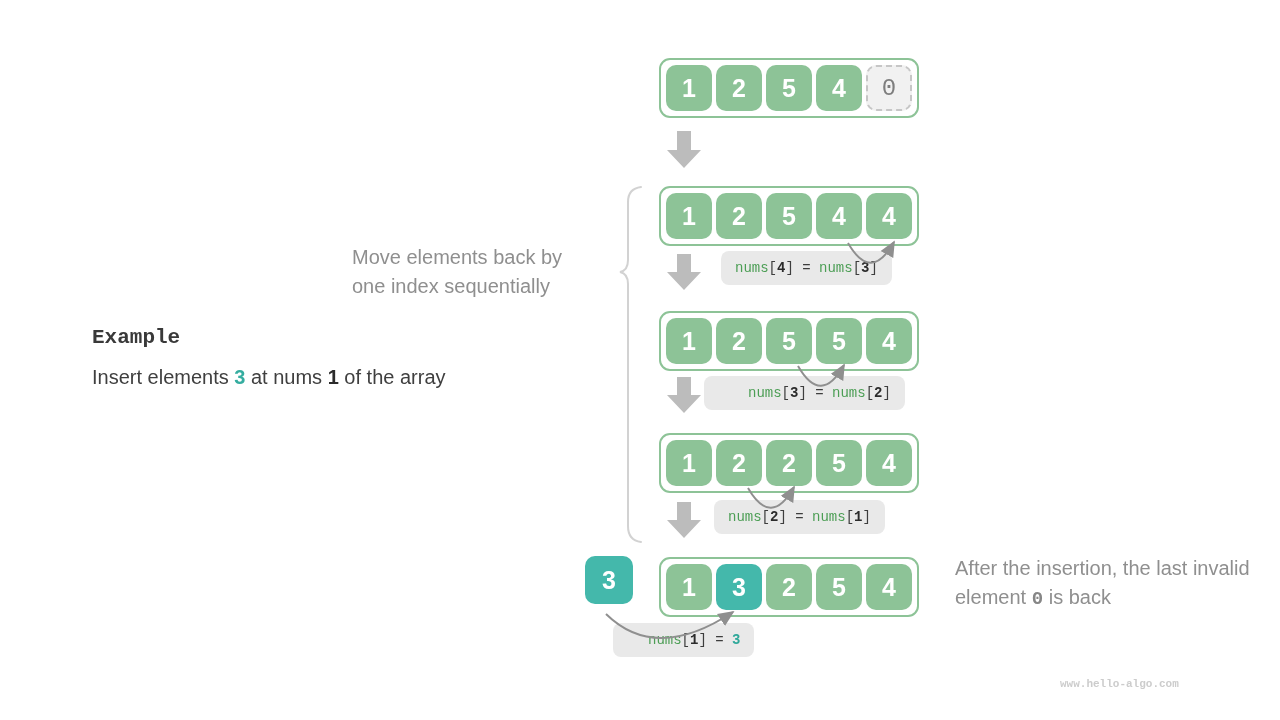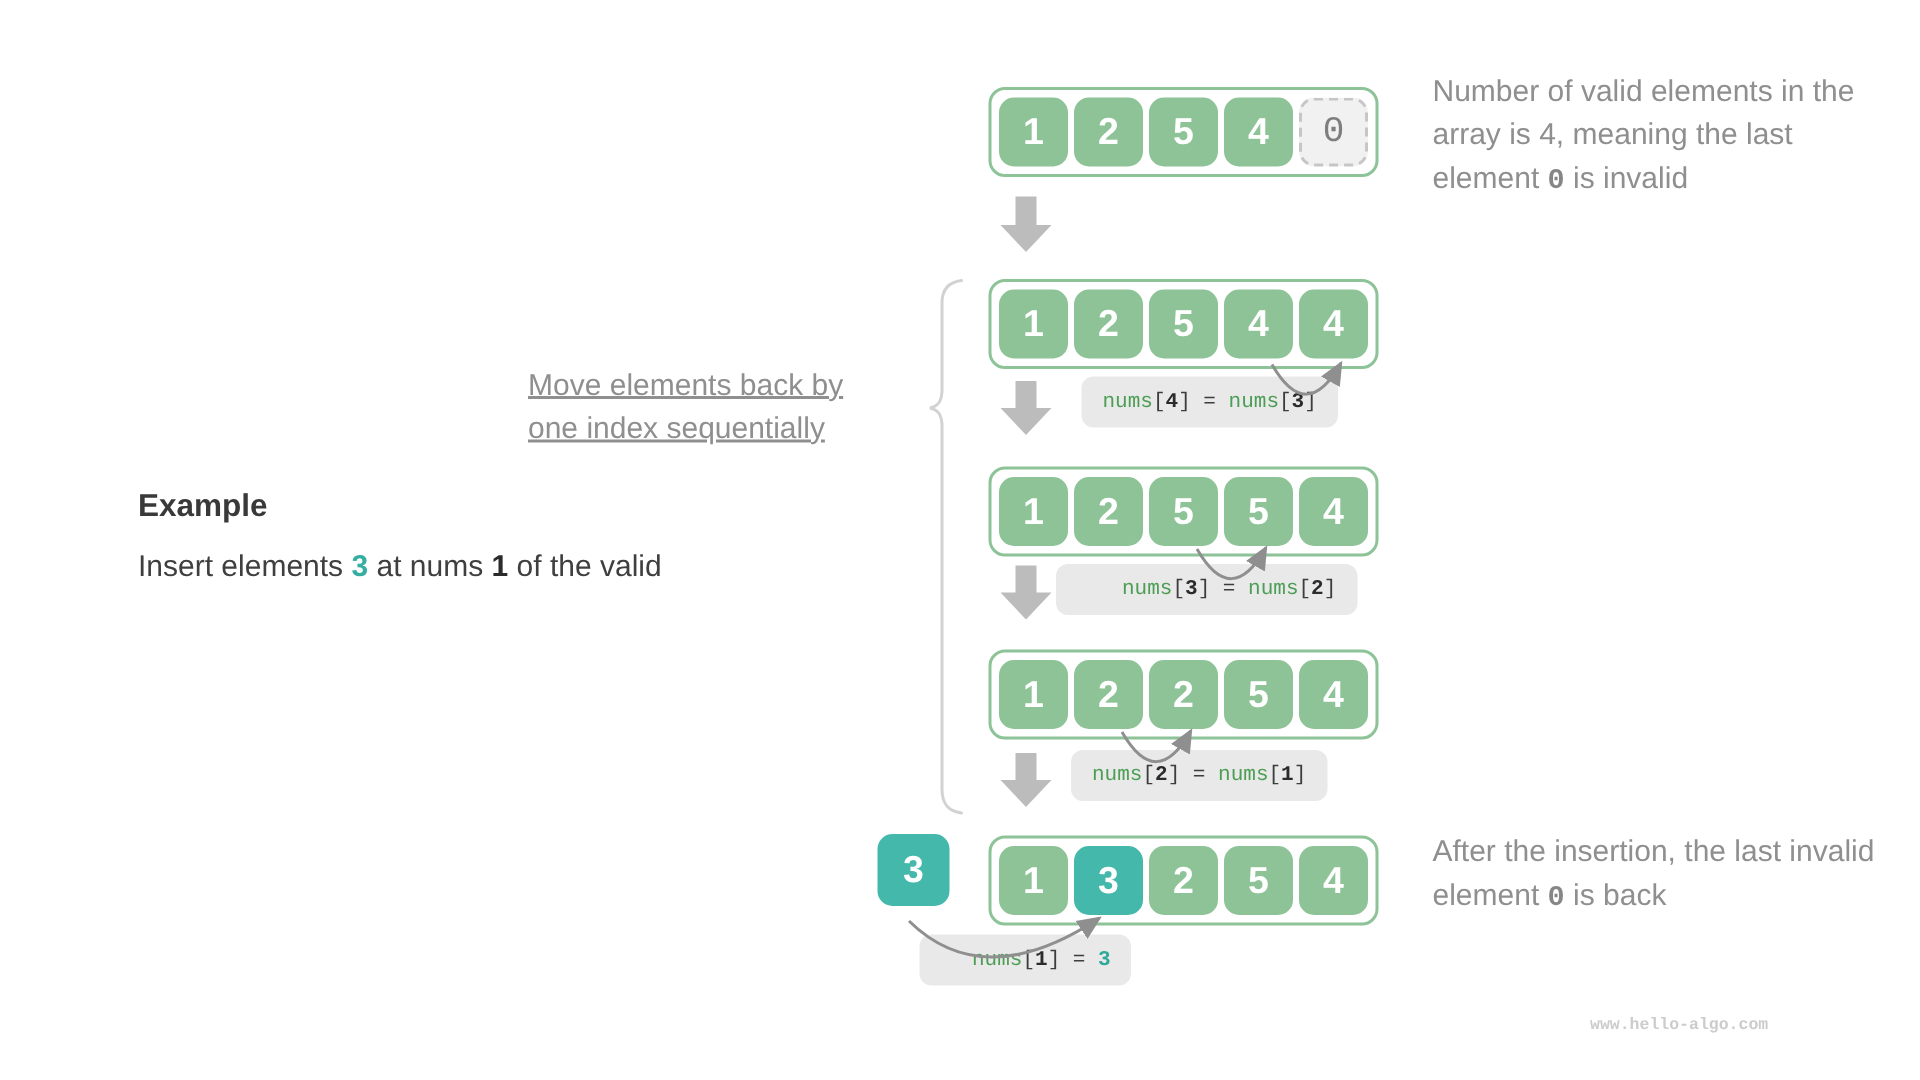--- a/index.html
+++ b/index.html
@@ -51,50 +51,49 @@
 
   
   .note{
     position:absolute;color:#8f8f8f;font-size:20px;line-height:29px;
   }
   .note-top{left:955px;top:47px;width:300px;}
   .note-bottom{left:955px;top:554px;width:296px;}
   .mono-code{
     font-family:"Liberation Mono",monospace;font-weight:700;color:#868686;font-size:19px;
   }
-  .move-note{left:352px;top:243px;width:236px;text-decoration:underline;}
+  .move-note{left:352px;top:243px;width:236px;}
 
   .example{position:absolute;left:92px;top:326px;color:#3b3b3b;}
-  .example-heading{font-size:21px;font-weight:700;margin:0 0 17px 0;color:#393939;}
+  .example-heading{font-size:21px;font-weight:700;margin:0 0 17px 0;color:#393939;font-family:Liberation Mono, monospace;}
   .example-line{font-size:20px;white-space:nowrap;color:#3f3f3f;}
   .ex-val{color:#35ada0;font-weight:700;}
   .ex-idx{color:#2b2b2b;font-weight:700;}
 
   .watermark{
     position:absolute;left:1060px;top:678px;
     font-family:"Liberation Mono",monospace;font-size:11px;color:#cccccc;font-weight:bold;
   }
 
   .blockarrow{fill:#bcbcbc;}
   .arc{fill:none;stroke:#8f8f8f;stroke-width:2;}
   .brace{fill:none;stroke:#d2d2d2;stroke-width:2;stroke-linecap:round;}
 </style>
 </head>
 <body>
 
 <div class="stage">
 
   <div class="example">
     <div class="example-heading">Example</div>
-    <div class="example-line"><span>Insert elements </span><span class="ex-val">3</span><span> at nums </span><span class="ex-idx">1</span><span> of the valid</span></div>
+    <div class="example-line"><span>Insert elements </span><span class="ex-val">3</span><span> at nums </span><span class="ex-idx">1</span><span> of the array</span></div>
   </div>
 
   <div class="note move-note">Move elements back by one index sequentially</div>
 
-  <div class="note note-top"><span>Number of valid elements in the array is 4, meaning the last element </span><span class="mono-code">0</span><span> is invalid</span></div>
 
   <div class="note note-bottom"><span>After the insertion, the last invalid element </span><span class="mono-code">0</span><span> is back</span></div>
 
   <div class="array-box row-0">
       <div class="cell green">1</div>
       <div class="cell green">2</div>
       <div class="cell green">5</div>
       <div class="cell green">4</div>
       <div class="cell invalid">0</div>
     </div>

